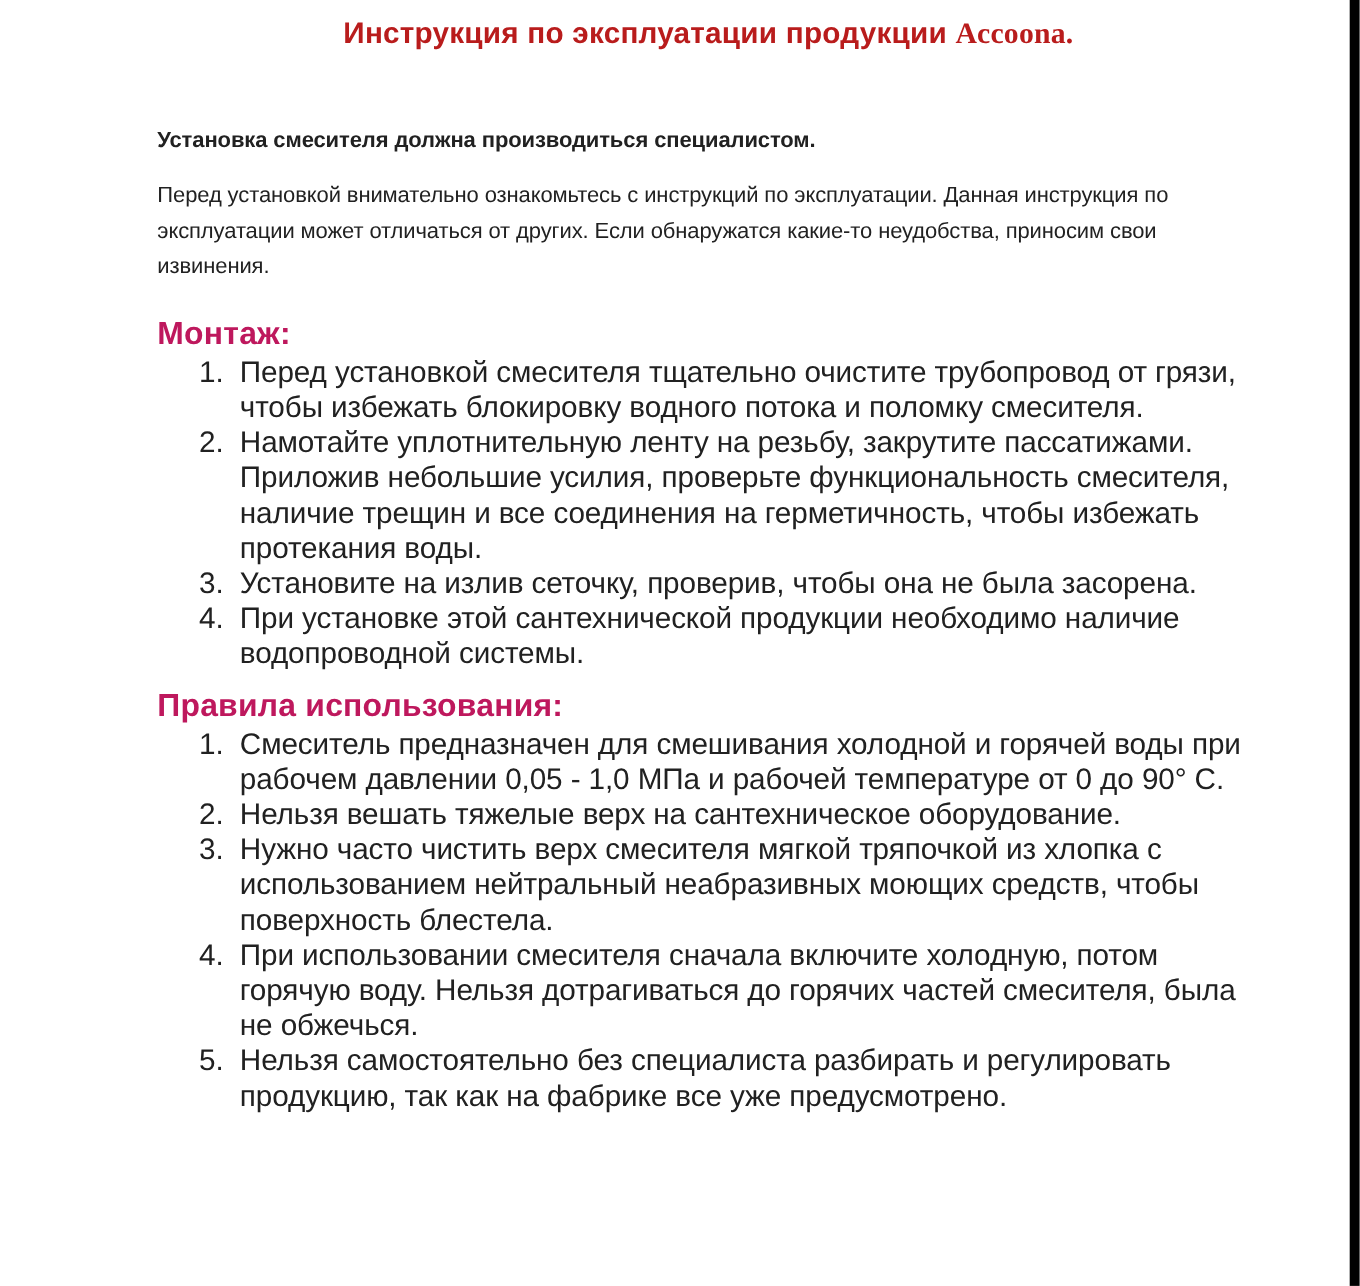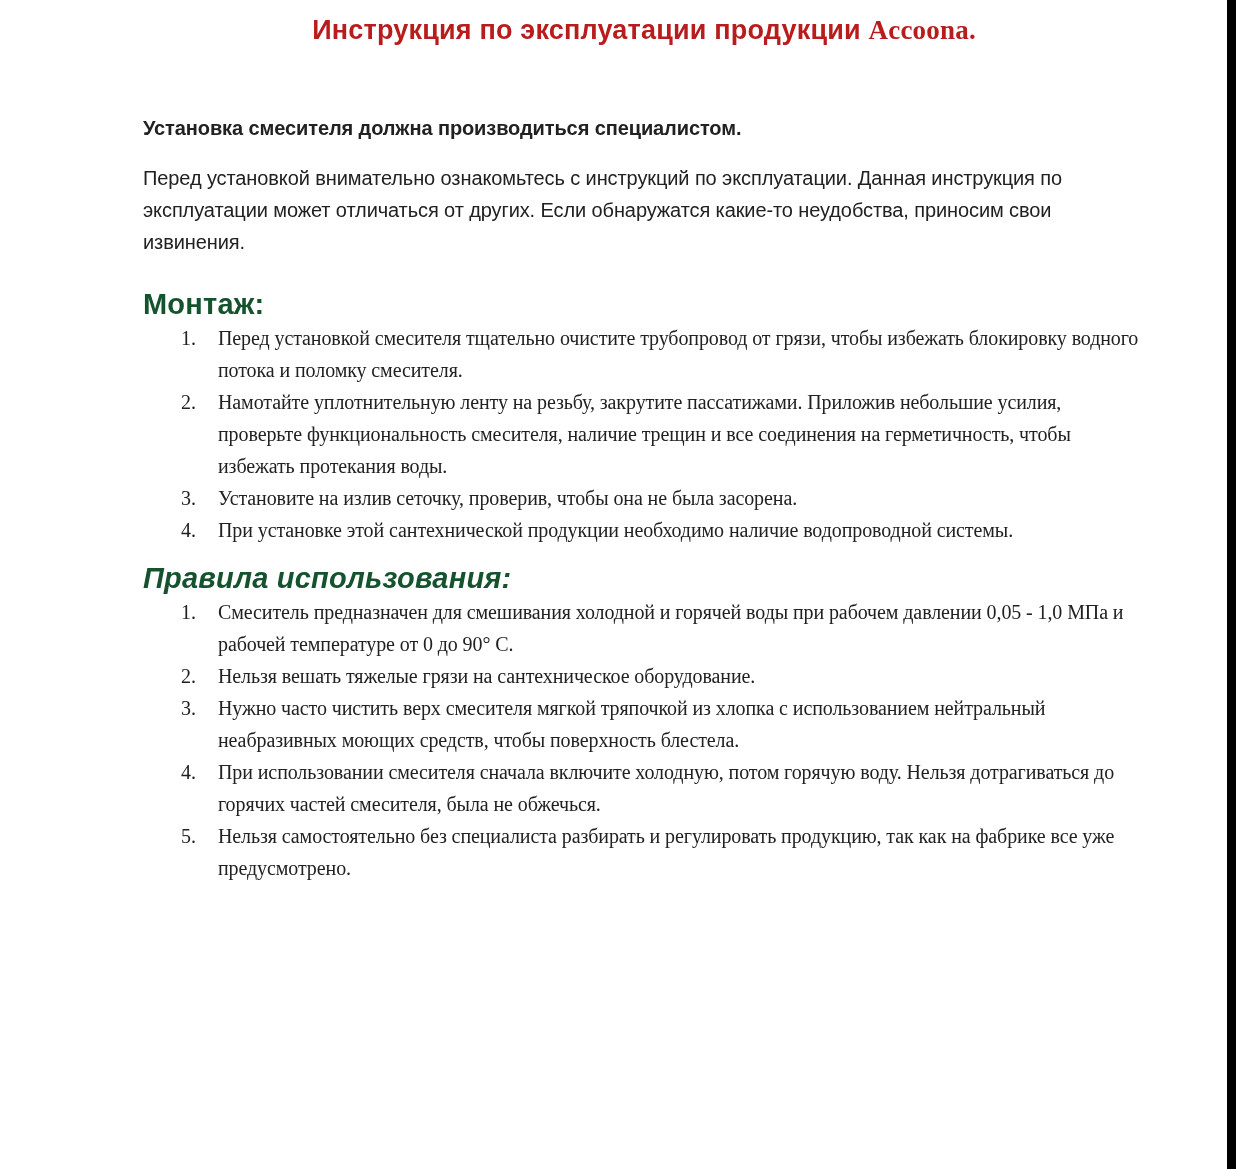--- a/index.html
+++ b/index.html
@@ -41,35 +41,34 @@
     line-height: 32px;
     letter-spacing: -0.1px;
   }
   .para-1 { margin-top: 64px; font-weight: bold; }
   .para-2 { margin-top: 18px; }
   .section-heading {
     margin: 0;
     font-size: 29px;
     line-height: 36px;
     font-weight: bold;
-    color: #14532d;
+    color: #be185d;
     letter-spacing: 0.2px;
   }
   .heading-1 { margin-top: 28px; }
-  .heading-2 { margin-top: 14px; font-style: italic; }
+  .heading-2 { margin-top: 14px; }
   ol.num-list {
     margin: 0;
     padding: 0;
     margin-left: 38px;
     list-style: none;
     counter-reset: li;
-    font-size: 20px;
+    font-size: 27px;
     line-height: 32px;
     letter-spacing: -0.1px;
-    font-family: Liberation Serif, serif;
   }
   .list-1 { margin-top: 64px; }
   .list-2 { margin-top: 60px; }
   ol.num-list li {
     counter-increment: li;
     position: relative;
     padding-left: 37px;
     width: 927px;
   }
   ol.num-list li::before {
@@ -104,21 +103,21 @@
     <li>Перед установкой смесителя тщательно очистите трубопровод от грязи, чтобы избежать блокировку водного потока и поломку смесителя.</li>
     <li>Намотайте уплотнительную ленту на резьбу, закрутите пассатижами. Приложив небольшие усилия, проверьте функциональность смесителя, наличие трещин и все соединения на герметичность, чтобы избежать протекания воды.</li>
     <li>Установите на излив сеточку, проверив, чтобы она не была засорена.</li>
     <li>При установке этой сантехнической продукции необходимо наличие водопроводной системы.</li>
   </ol>
 
   <h2 class="section-heading heading-2">Правила использования:</h2>
 
   <ol class="num-list list-2">
     <li>Смеситель предназначен для смешивания холодной и горячей воды при рабочем давлении 0,05 - 1,0 МПа и рабочей температуре от 0 до 90° С.</li>
-    <li>Нельзя вешать тяжелые грязи на сантехническое оборудование.</li>
+    <li>Нельзя вешать тяжелые верх на сантехническое оборудование.</li>
     <li>Нужно часто чистить верх смесителя мягкой тряпочкой из хлопка с использованием нейтральный неабразивных моющих средств, чтобы поверхность блестела.</li>
     <li>При использовании смесителя сначала включите холодную, потом горячую воду. Нельзя дотрагиваться до горячих частей смесителя, была не обжечься.</li>
     <li>Нельзя самостоятельно без специалиста разбирать и регулировать продукцию, так как на фабрике все уже предусмотрено.</li>
   </ol>
 
 </div>
 
 <div class="right-bar"></div>
 
 </body></html>

